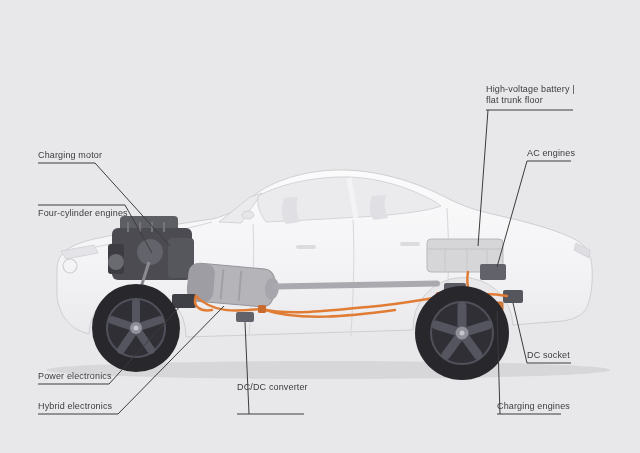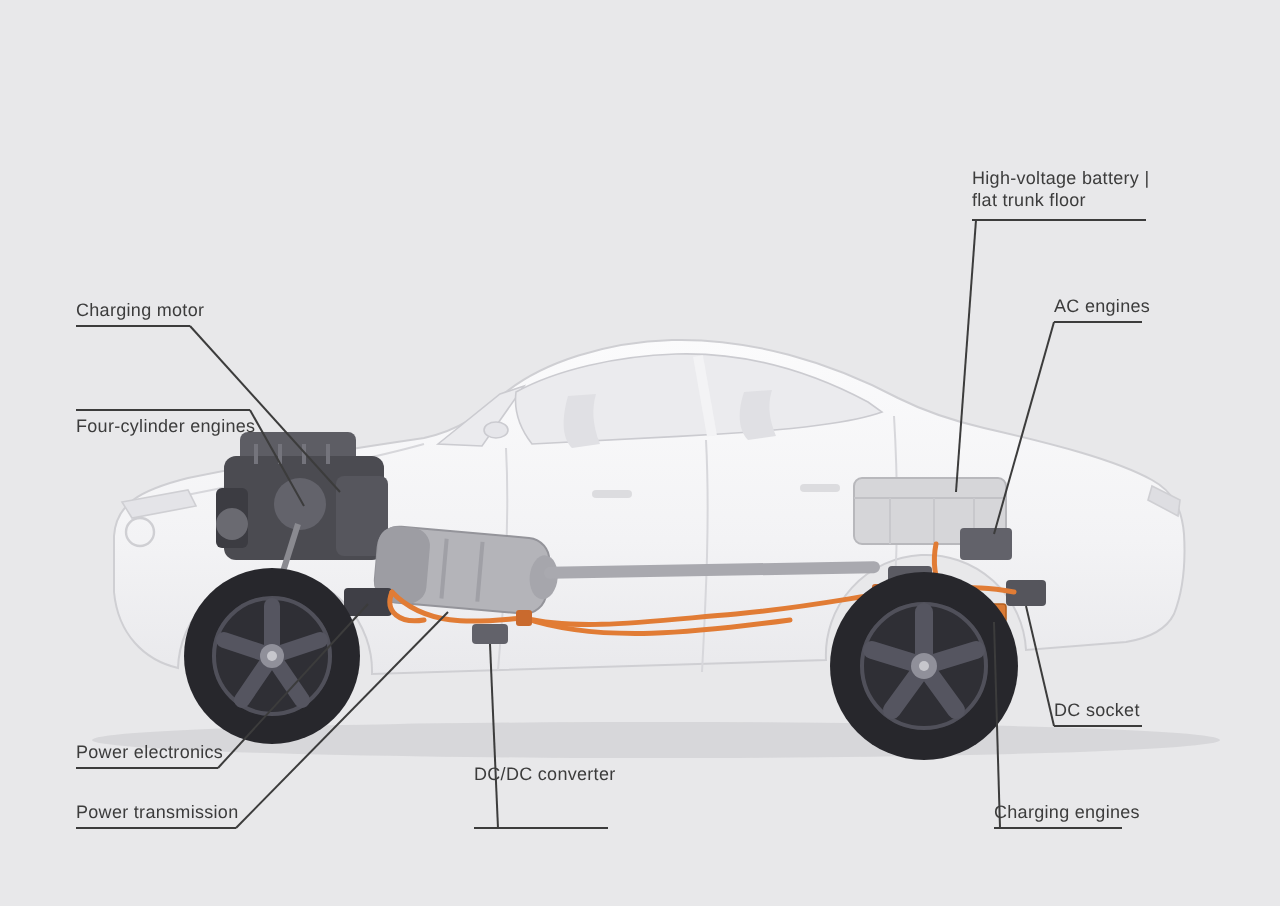--- a/index.html
+++ b/index.html
@@ -184,21 +184,21 @@
       <line x1="488" y1="110" x2="478" y2="246"></line>
     </g>
   </svg>
 
   <div class="label" style="left:38px;top:150px">Charging motor</div>
 
   <div class="label" style="left:38px;top:208px">Four-cylinder engines</div>
 
   <div class="label" style="left:38px;top:371px">Power electronics</div>
 
-  <div class="label" style="left:38px;top:401px">Power transmission</div>
+  <div class="label" style="left:38px;top:401px">Hybrid electronics</div>
 
   <div class="label" style="left:237px;top:382px">DC/DC converter</div>
 
   <div class="label" style="left:497px;top:401px">Charging engines</div>
 
   <div class="label" style="left:527px;top:350px">DC socket</div>
 
   <div class="label" style="left:527px;top:148px">AC engines</div>
 
   <div class="label" style="left:486px;top:84px">

